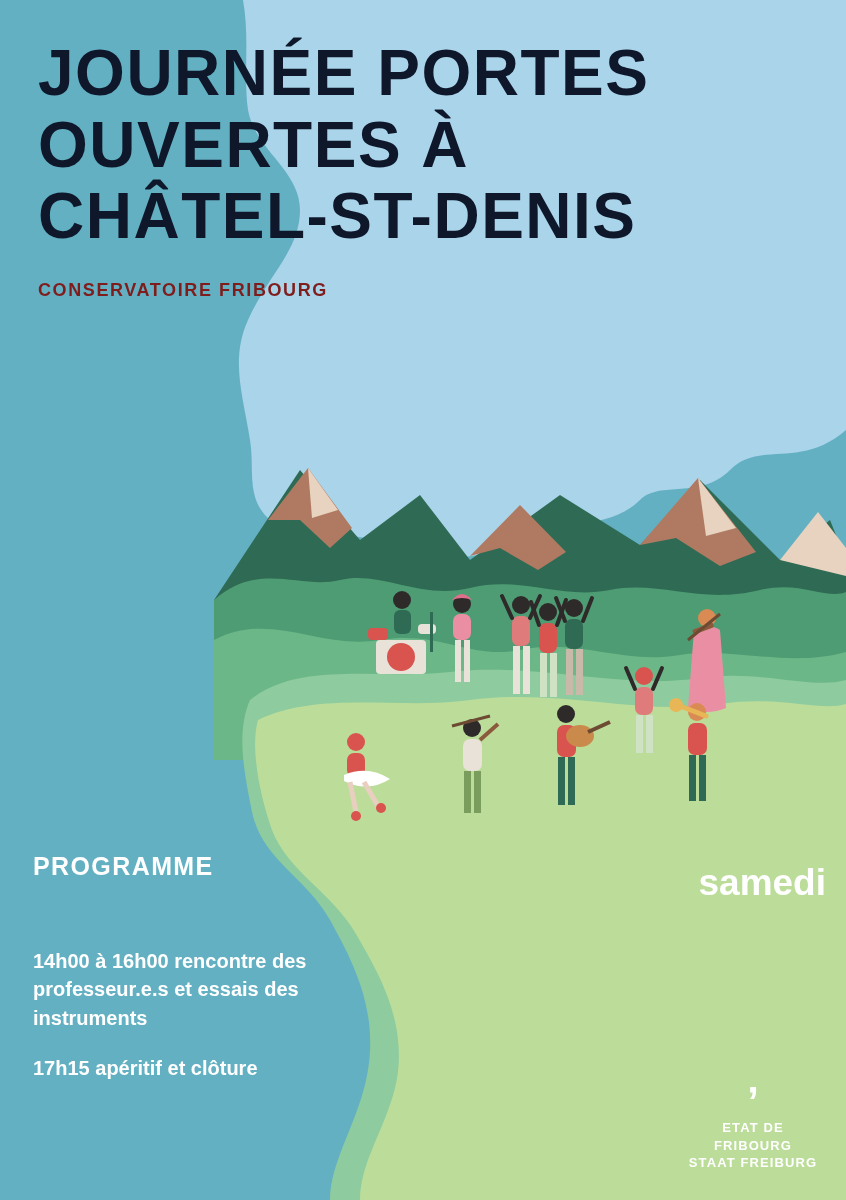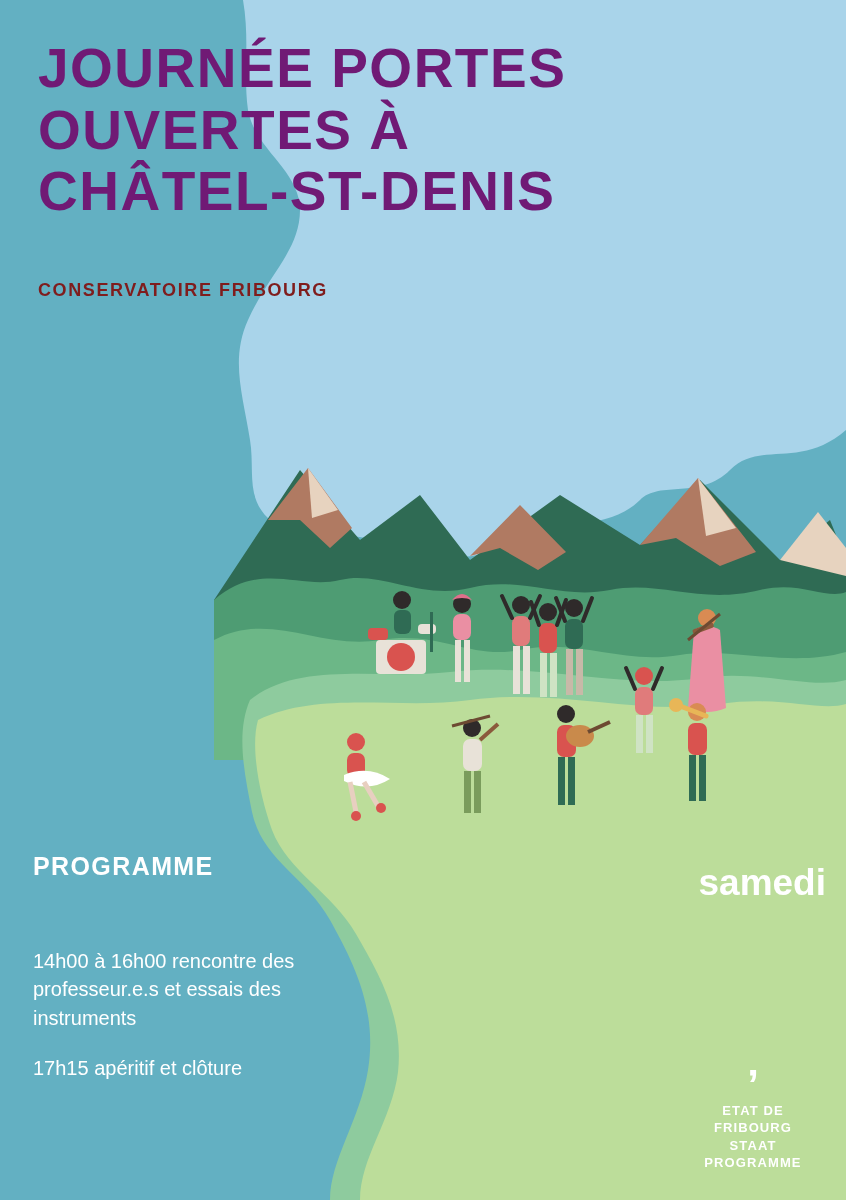--- a/index.html
+++ b/index.html
@@ -21,26 +21,26 @@
     inset: 0;
     width: 846px;
     height: 1200px;
   }
   
   .title {
     position: absolute;
     left: 38px;
     top: 38px;
     width: 640px;
-    font-size: 55px;
+    font-size: 64px;
     line-height: 1.12;
     font-weight: 700;
     letter-spacing: 1.5px;
     text-transform: uppercase;
-    color: #701a75;
+    color: #0f172a;
   }
   .subtitle {
     position: absolute;
     left: 38px;
     top: 278px;
     width: 400px;
     font-size: 18px;
     line-height: 1.35;
     font-weight: 700;
     letter-spacing: 1.6px;
@@ -55,21 +55,21 @@
     font-weight: 700;
     letter-spacing: 1.4px;
     text-transform: uppercase;
   }
   .programme-body {
     position: absolute;
     left: 33px;
     top: 947px;
     width: 330px;
     font-size: 20px;
-    font-weight: 400;
+    font-weight: 700;
     line-height: 1.42;
   }
   .programme-body .item {
     margin-bottom: 22px;
   }
   .programme-body .item:last-child { margin-bottom: 0; }
 
   .date-block {
     position: absolute;
     right: 20px;
@@ -255,16 +255,16 @@
   </div>
 
   <div class="date-block">
     <div>samedi</div>
   </div>
 
 
   <div class="logo">
     <div class="mark">’</div>
     <div class="l1">ETAT DE FRIBOURG</div>
-    <div class="l2">STAAT PROGRAMME</div>
+    <div class="l2">STAAT FREIBURG</div>
   </div>
 
 </div>
 
 </body></html>

